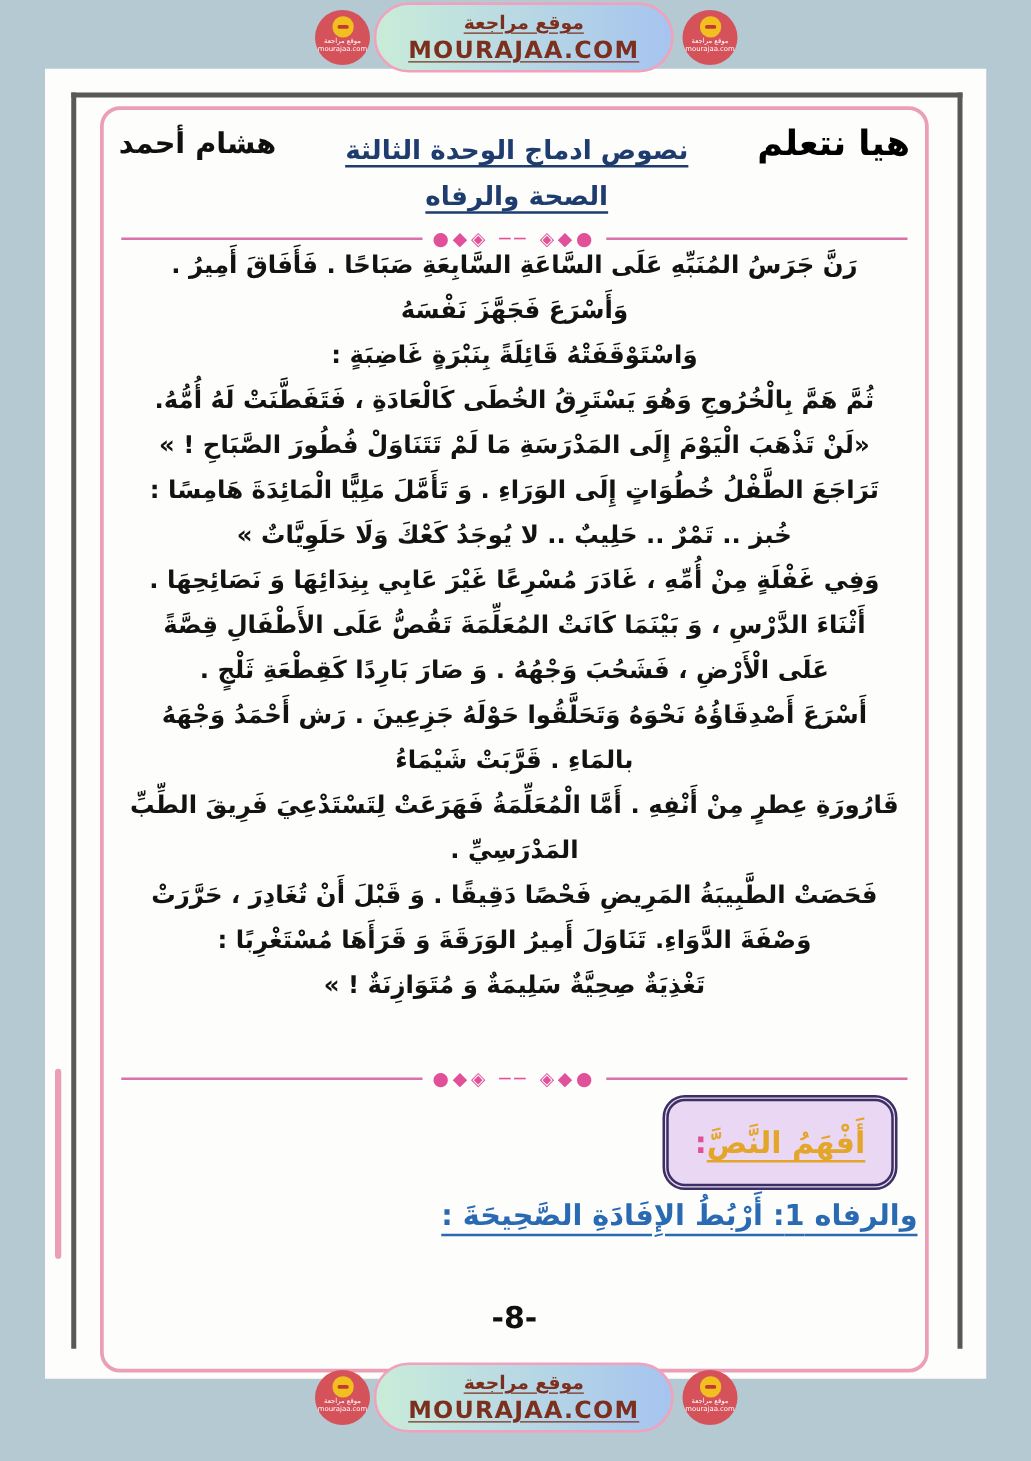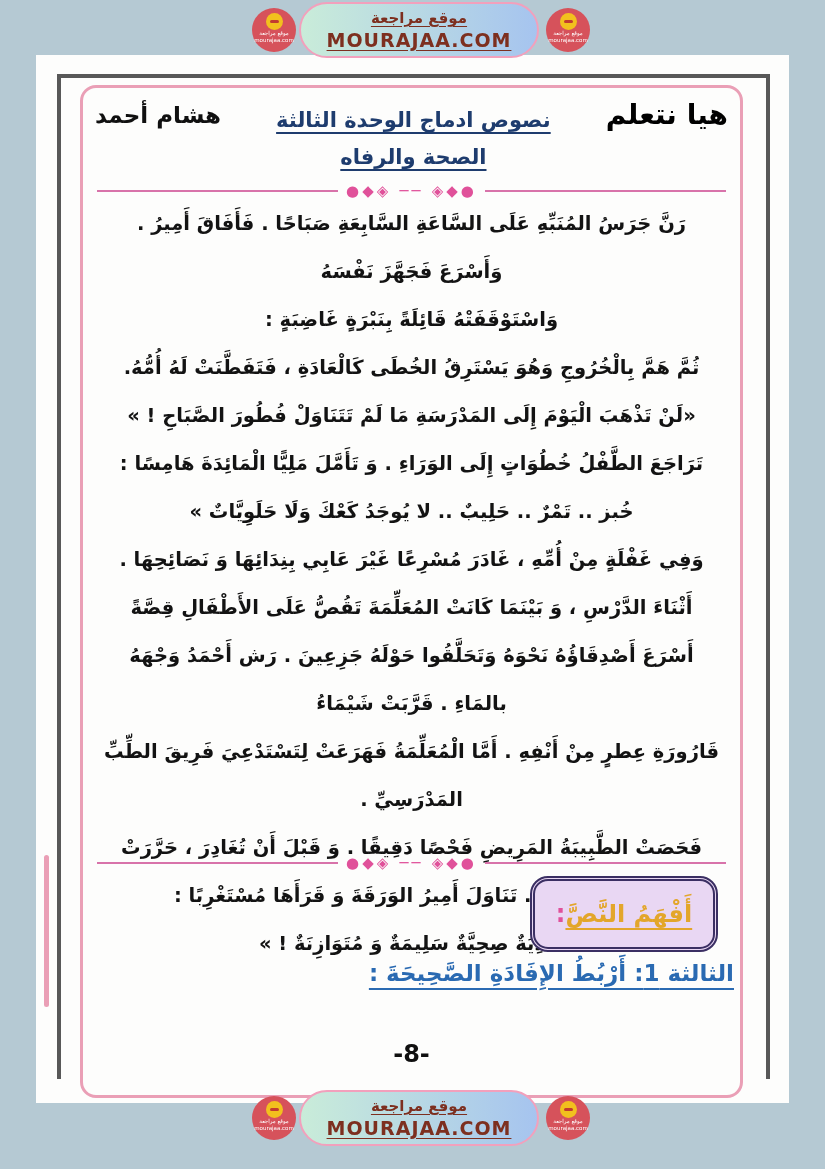--- a/index.html
+++ b/index.html
@@ -54,21 +54,21 @@
     padding:0 8px; letter-spacing:3px; white-space:nowrap;
   }
   .divider-1 { top:94px; }
   .divider-2 { top:766px; }
 
   .story {
     position:absolute; top:106px; left:2px; right:2px;
     text-align:center; color:#131313; font-weight:bold;
     font-size:19.5px; line-height:36px;
   }
-  .story-line { white-space:nowrap;margin-top:12px; }
+  .story-line { white-space:nowrap; }
 
   .section-badge {
     position:absolute; top:788px; right:22px; width:188px; height:76px;
     background:#e9d7f3; border:5px double #3b2f63; border-radius:18px;
     display:flex; align-items:center; justify-content:center;
   }
   .section-badge .badge-label {
     color:#e3a62b; font-size:24px; font-weight:bold;
     text-decoration:underline; text-decoration-thickness:2px; text-underline-offset:6px;
   }
@@ -145,41 +145,42 @@
   <div class="story">
     <div class="story-line">رَنَّ جَرَسُ المُنَبِّهِ عَلَى السَّاعَةِ السَّابِعَةِ صَبَاحًا . فَأَفَاقَ أَمِيرُ .</div>
     <div class="story-line">وَأَسْرَعَ فَجَهَّزَ نَفْسَهُ</div>
     <div class="story-line">وَاسْتَوْقَفَتْهُ قَائِلَةً بِنَبْرَةٍ غَاضِبَةٍ :</div>
     <div class="story-line">ثُمَّ هَمَّ بِالْخُرُوجِ وَهُوَ يَسْتَرِقُ الخُطَى كَالْعَادَةِ ، فَتَفَطَّنَتْ لَهُ أُمُّهُ.</div>
     <div class="story-line">«لَنْ تَذْهَبَ الْيَوْمَ إِلَى المَدْرَسَةِ مَا لَمْ تَتَنَاوَلْ فُطُورَ الصَّبَاحِ ! »</div>
     <div class="story-line">تَرَاجَعَ الطَّفْلُ خُطُوَاتٍ إِلَى الوَرَاءِ . وَ تَأَمَّلَ مَلِيًّا الْمَائِدَةَ هَامِسًا :</div>
     <div class="story-line">خُبز .. تَمْرٌ .. حَلِيبٌ .. لا يُوجَدُ كَعْكَ وَلَا حَلَوِيَّاتٌ »</div>
     <div class="story-line">وَفِي غَفْلَةٍ مِنْ أُمِّهِ ، غَادَرَ مُسْرِعًا غَيْرَ عَابِي بِنِدَائِهَا وَ نَصَائِحِهَا .</div>
     <div class="story-line">أَثْنَاءَ الدَّرْسِ ، وَ بَيْنَمَا كَانَتْ المُعَلِّمَةَ تَقُصُّ عَلَى الأَطْفَالِ قِصَّةً</div>
+    <div class="story-line">عَلَى الْأَرْضِ ، فَشَحُبَ وَجْهُهُ . وَ صَارَ بَارِدًا كَقِطْعَةِ ثَلْجٍ .</div>
     <div class="story-line">أَسْرَعَ أَصْدِقَاؤُهُ نَحْوَهُ وَتَحَلَّقُوا حَوْلَهُ جَزِعِينَ . رَش أَحْمَدُ وَجْهَهُ</div>
     <div class="story-line">بالمَاءِ . قَرَّبَتْ شَيْمَاءُ</div>
     <div class="story-line">قَارُورَةِ عِطرٍ مِنْ أَنْفِهِ . أَمَّا الْمُعَلِّمَةُ فَهَرَعَتْ لِتَسْتَدْعِيَ فَرِيقَ الطِّبِّ</div>
     <div class="story-line">المَدْرَسِيِّ .</div>
     <div class="story-line">فَحَصَتْ الطَّبِيبَةُ المَرِيضِ فَحْصًا دَقِيقًا . وَ قَبْلَ أَنْ تُغَادِرَ ، حَرَّرَتْ</div>
     <div class="story-line">وَصْفَةَ الدَّوَاءِ. تَنَاوَلَ أَمِيرُ الوَرَقَةَ وَ قَرَأَهَا مُسْتَغْرِبًا :</div>
     <div class="story-line">تَغْذِيَةٌ صِحِيَّةٌ سَلِيمَةٌ وَ مُتَوَازِنَةٌ ! »</div>
   </div>
 
   <div class="divider divider-2">
     <span class="line"></span>
     <span class="orn">●◆◈ ── ◈◆●</span>
     <span class="line"></span>
   </div>
 
   <div class="section-badge">
     <span class="badge-label">أَفْهَمُ النَّصَّ</span>
     <span class="badge-colon">:</span>
   </div>
 
-  <div class="instruction">الثالثة 1: أَرْبُطُ الإِفَادَةِ الصَّحِيحَةَ :</div>
+  <div class="instruction">والرفاه 1: أَرْبُطُ الإِفَادَةِ الصَّحِيحَةَ :</div>
 
   <div class="page-number">-8-</div>
 </div>
 
 <div class="banner banner-top">
   <div class="logo-badge logo-left">
     <div class="logo-disc">
         <div class="chip"></div>
       </div>
     <div class="logo-caption">موقع مراجعة</div>

